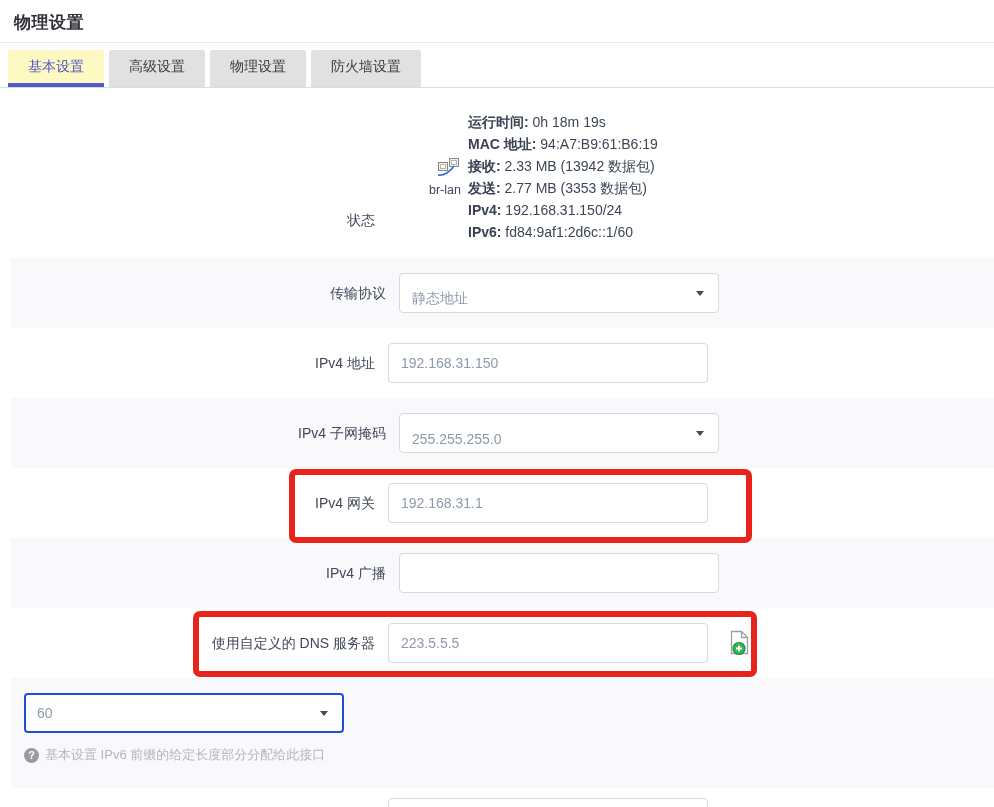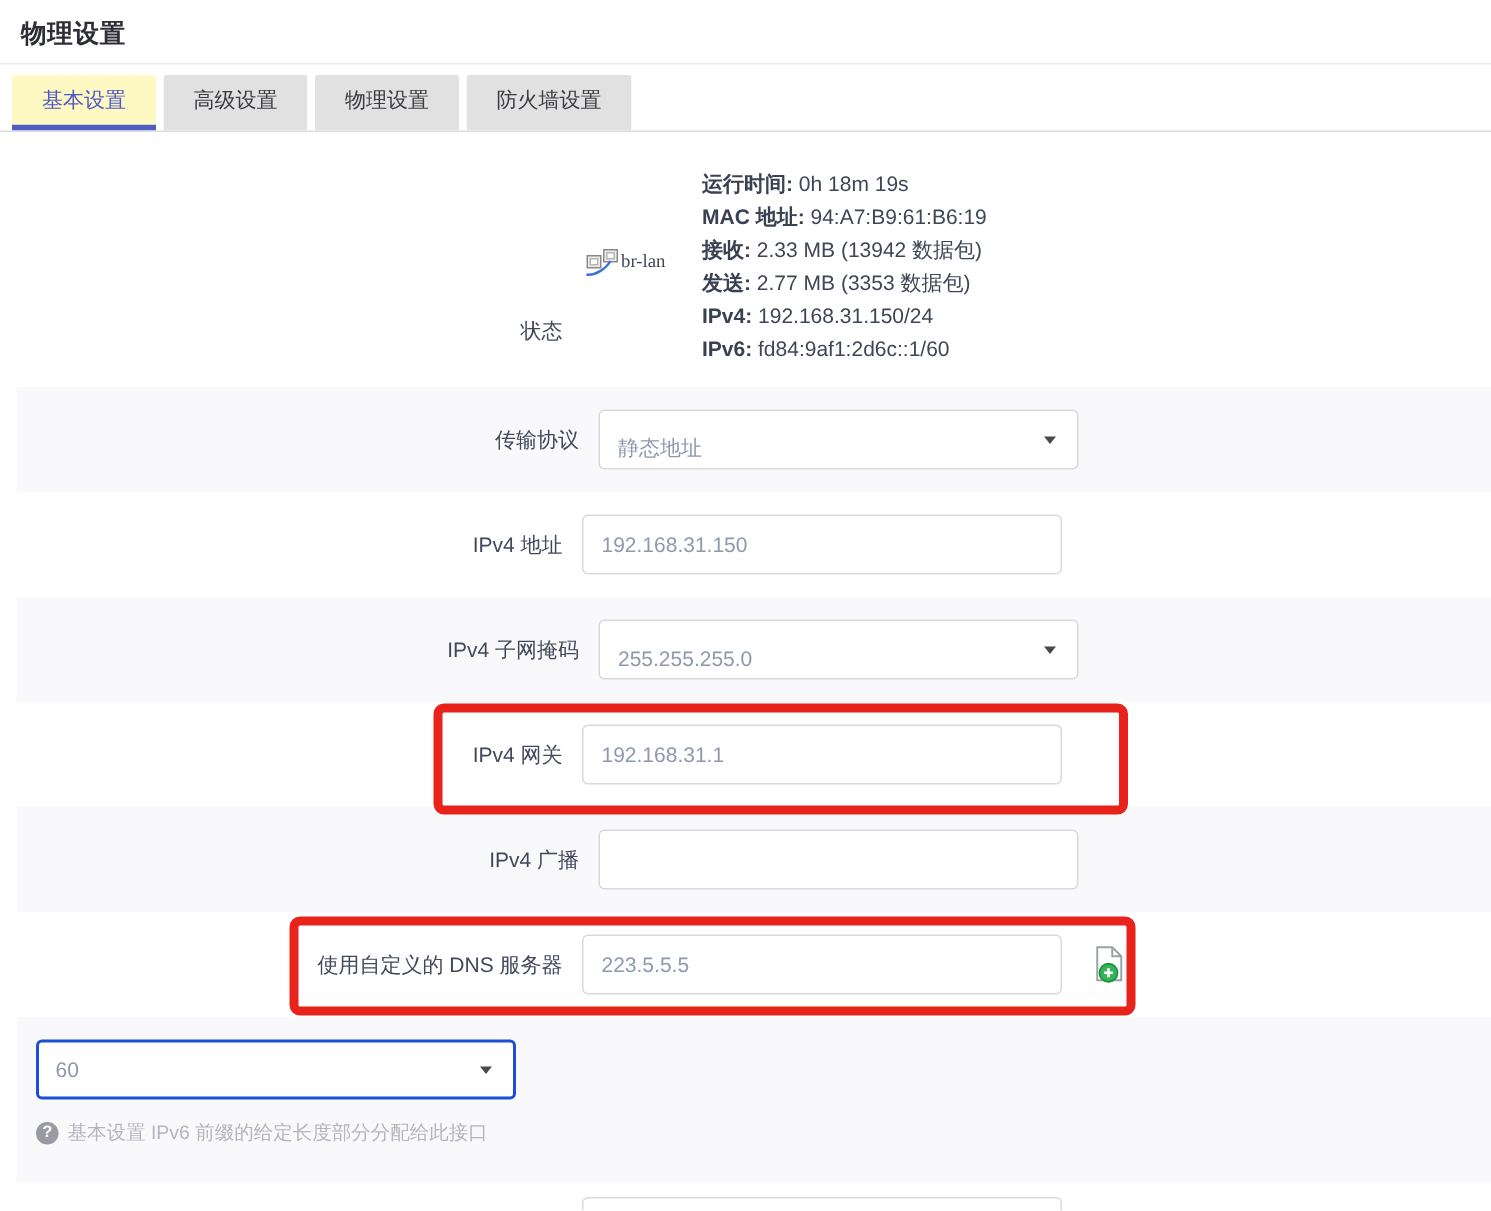--- a/index.html
+++ b/index.html
@@ -25,21 +25,21 @@
   .row-label {
     width:375px; flex-shrink:0; text-align:right; font-size:14px; color:#414859;padding-left:40px;
   }
   .field-row { height:70px; }
   .field-row .row-label { padding-top:27px; }
   .row-content { margin-left:13px; padding-top:15px; }
   
   .status-row { height:170px; }
   .status-row .row-label { align-self:flex-end; padding-bottom:28px; }
   .status-content { margin-left:13px; display:flex; align-items:center; padding-top:8px; }
-  .dev { width:80px; display:flex; flex-direction:row; padding-right:7px;font-family:Liberation Serif, serif; }
+  .dev { width:80px; display:flex; flex-direction:column; align-items:flex-end; padding-right:7px; }
   .dev .dev-name { font-size:12.5px; color:#414859; margin-top:2px; }
   .status-lines { font-size:14px; line-height:22px; color:#3e4656; }
   .status-lines strong { font-weight:bold; color:#3a4252; }
   
   .tinput, .tselect {
     width:320px; height:40px; border:1px solid #d6d9df; border-radius:4px;
     background:#fff; font-size:14px; color:#8e99ab;
     font-family:"Liberation Sans","DejaVu Sans",sans-serif;
   }
   .tinput { padding:0 12px; outline:none; }

